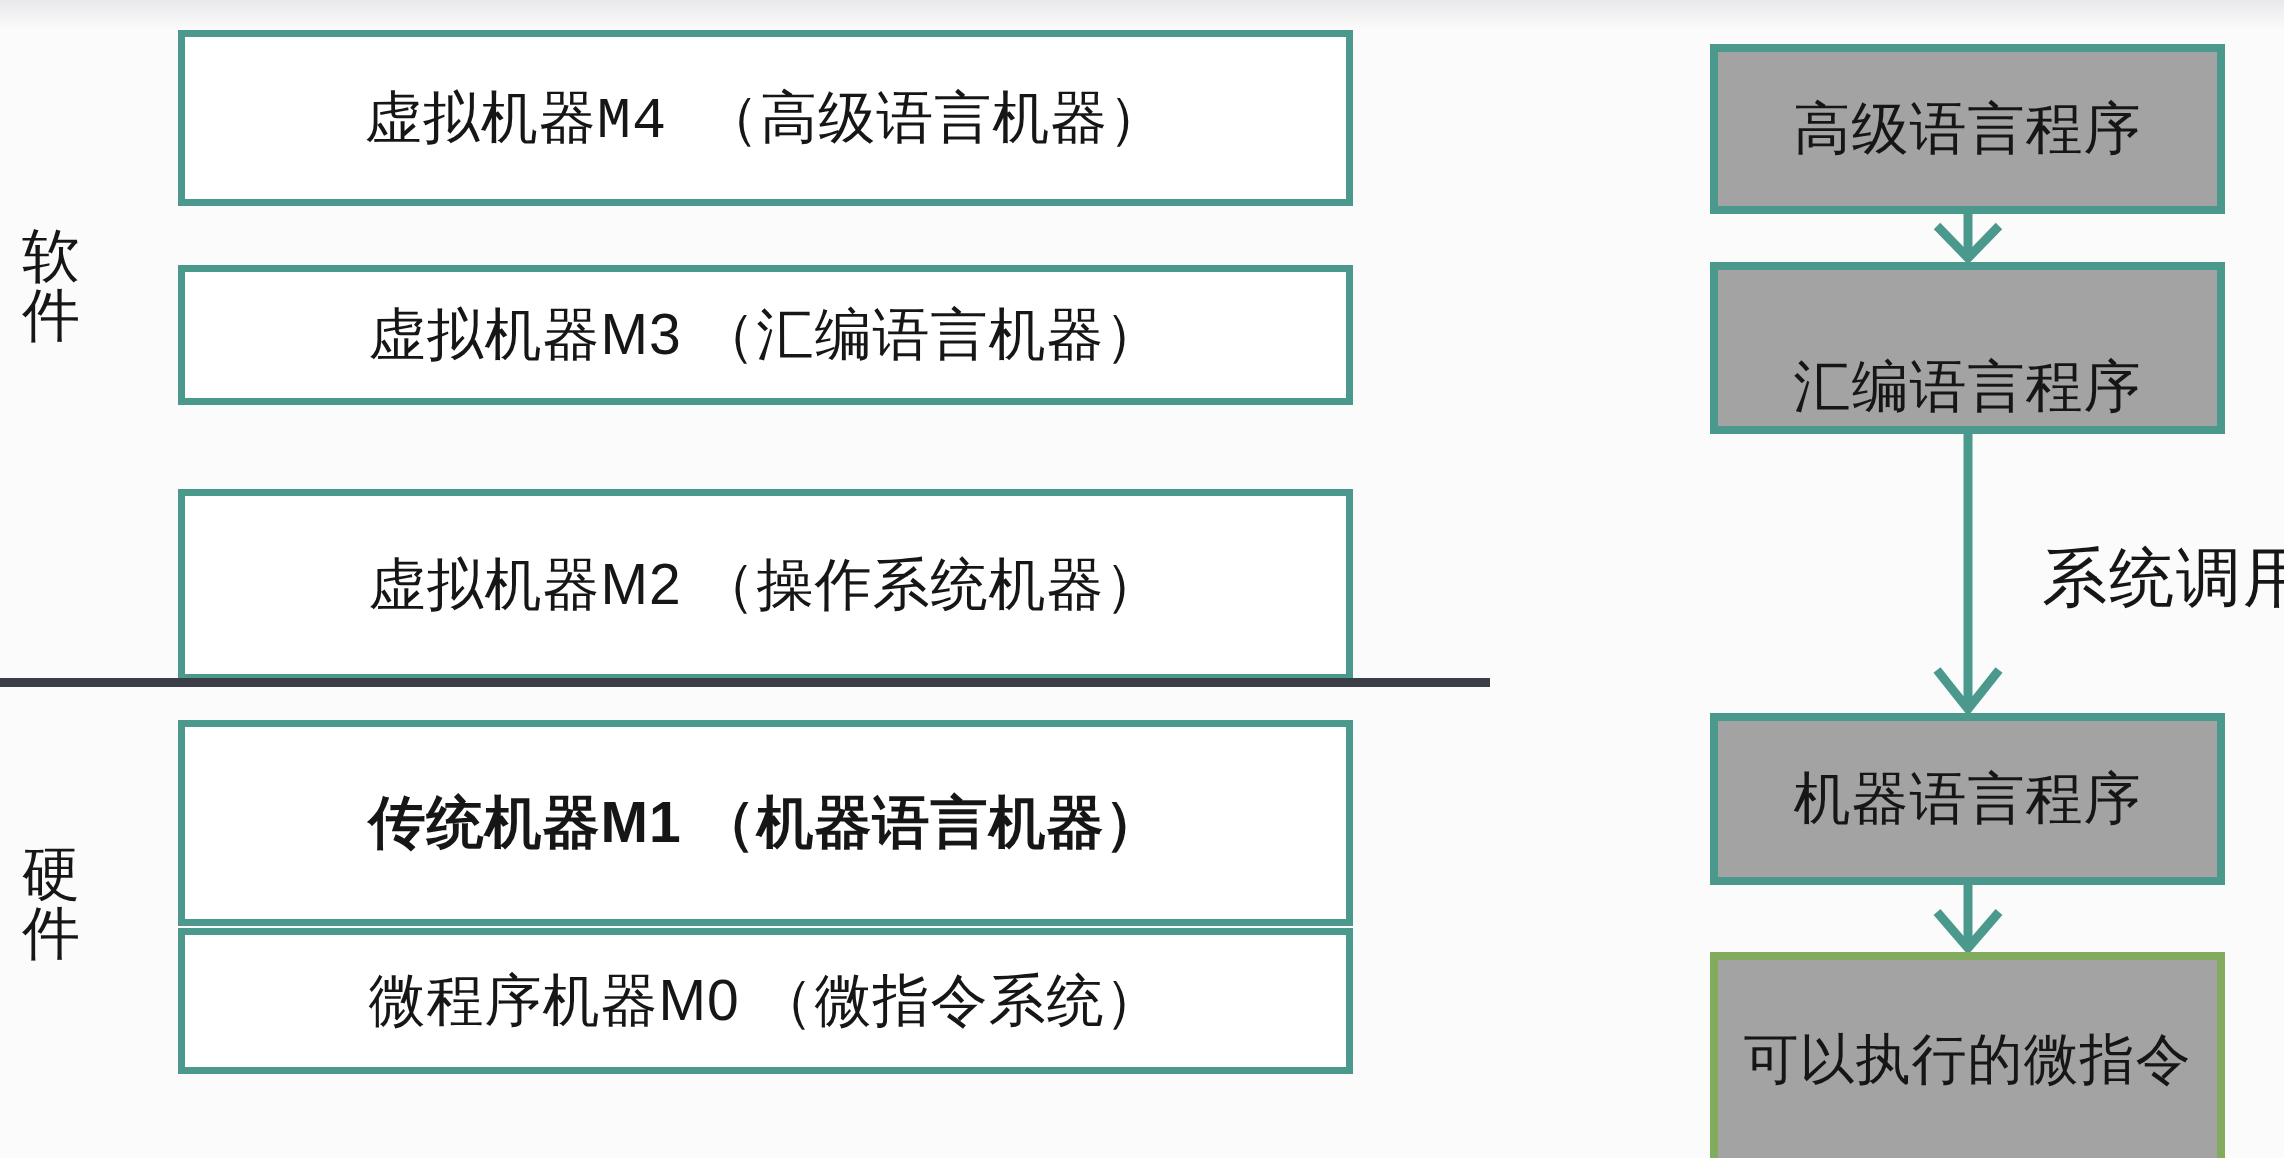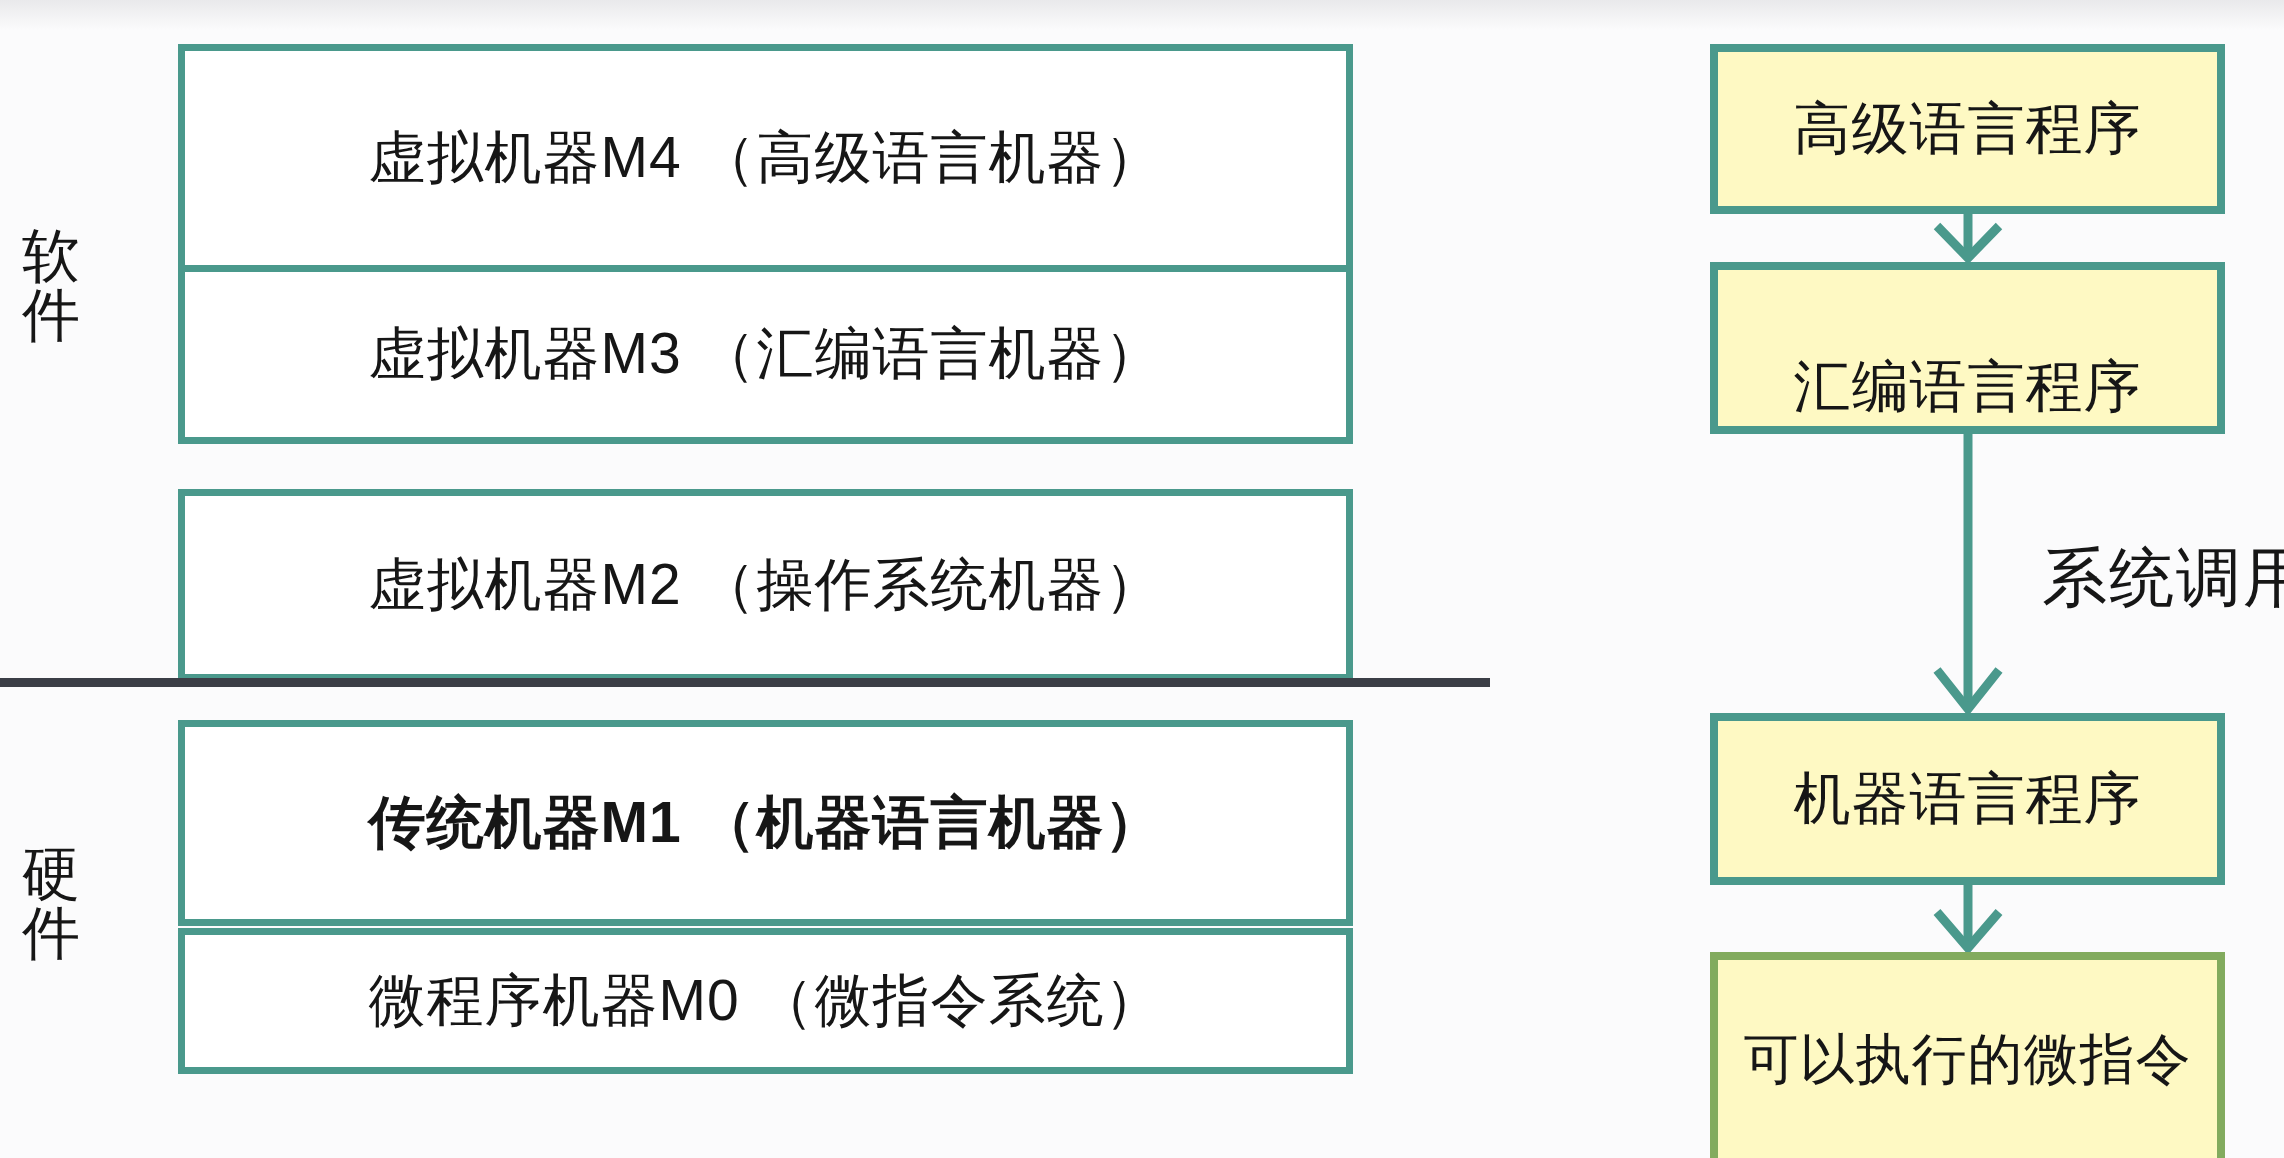--- a/index.html
+++ b/index.html
@@ -25,22 +25,22 @@
   }
 
   
   .lbox{
     position:absolute;left:178px;width:1175px;
     box-sizing:border-box;border:7px solid var(--teal);
     background:#ffffff;
     display:flex;align-items:center;justify-content:center;
     font-size:57px;letter-spacing:1px;
   }
-  .lbox-1{top:44px;height:228px;}
-  .lbox-2{top:265px;height:179px;}
+  .lbox-1{top:30px;height:176px;font-family:Liberation Mono, monospace;}
+  .lbox-2{top:265px;height:140px;}
   .lbox-3{top:489px;height:192px;}
   .lbox-4{top:720px;height:206px;font-weight:bold;}
   .lbox-5{top:928px;height:146px;}
 
   
   .side-label{
     position:absolute;left:16px;width:70px;
     font-size:58px;line-height:1.02;
     white-space:pre-line;text-align:center;
   }
@@ -50,21 +50,21 @@
   
   .separator{
     position:absolute;left:0;top:678px;width:1490px;height:9px;
     background:var(--separator);
   }
 
   
   .rbox{
     position:absolute;left:1710px;width:515px;
     box-sizing:border-box;border:8px solid var(--teal);
-    background:#fef9c3;
+    background:#a3a3a3;
     display:flex;align-items:center;justify-content:center;
     font-size:57px;letter-spacing:1px;
   }
   .rbox-1{top:44px;height:170px;}
   .rbox-2{top:262px;height:172px;align-items:flex-end;}
   .rbox-3{top:713px;height:172px;align-items:center;}
   .rbox-4{top:952px;height:216px;border-color:var(--green);font-size:55px;}
 
   .arrow{position:absolute;left:1923px;width:90px;}
   .arrow-1{top:212px;height:52px;}

